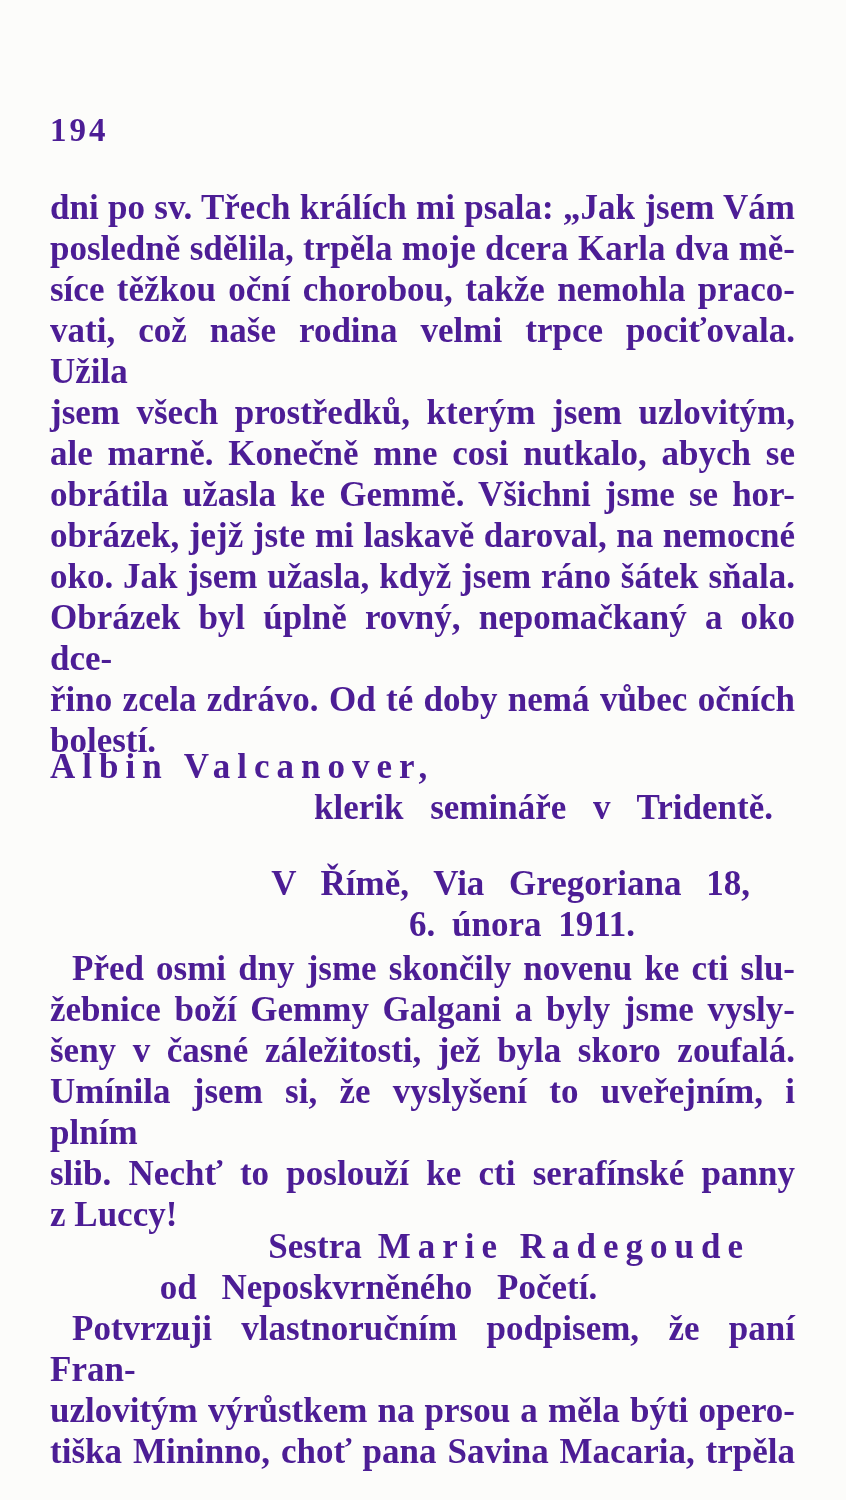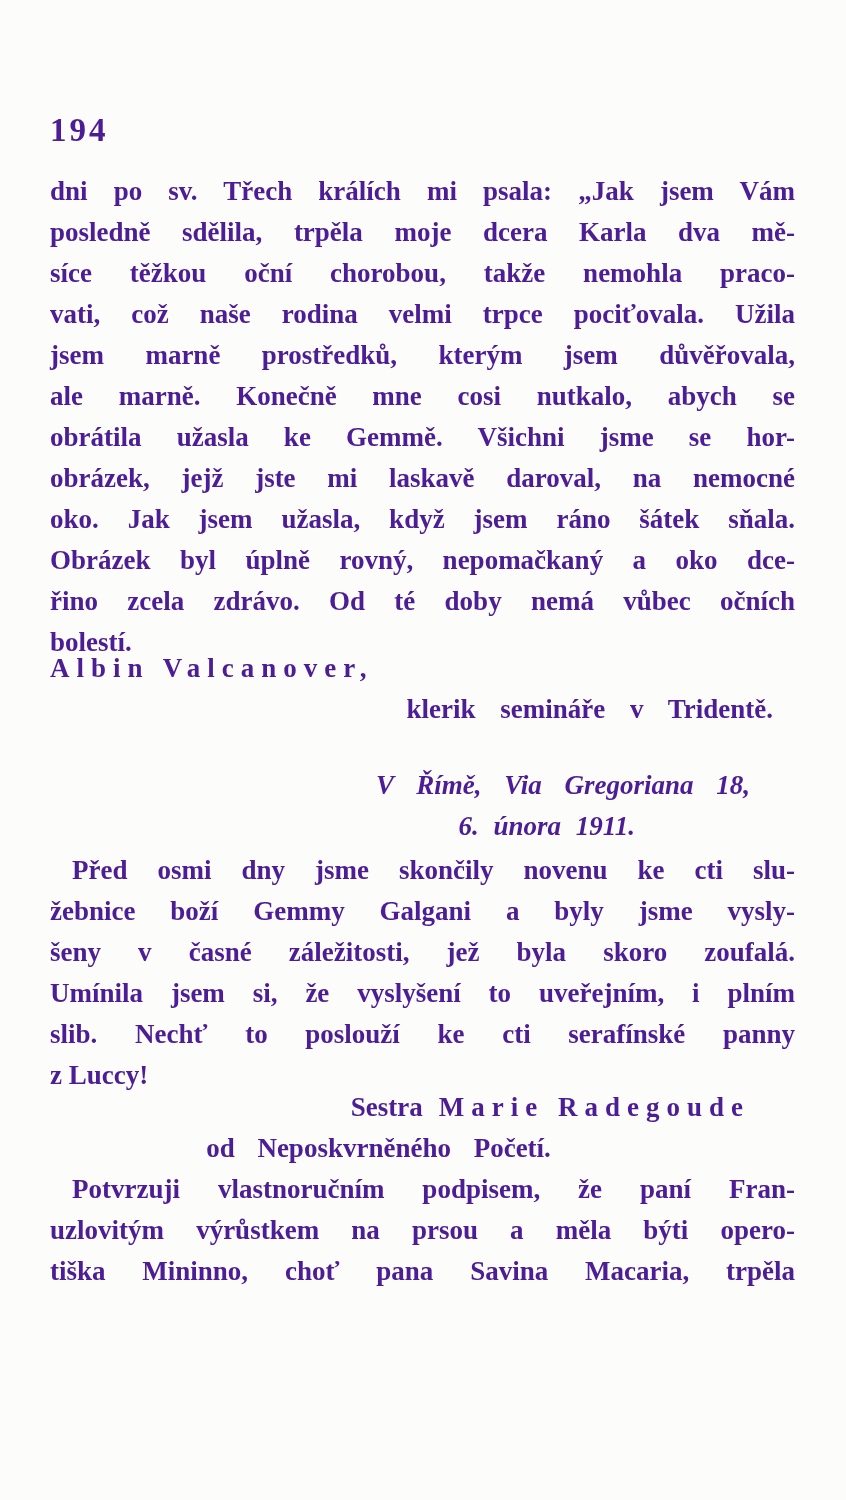--- a/index.html
+++ b/index.html
@@ -21,23 +21,23 @@
   .pagenum {
     position: absolute;
     left: 50px;
     top: 112px;
     font-size: 33px;
     letter-spacing: 3px;
   }
   .text-col {
     position: absolute;
     left: 50px;
-    top: 171px;
+    top: 187px;
     width: 745px;
-    font-size: 27px;
+    font-size: 35px;
     line-height: 41px;
   }
   .jline {
     text-align: justify;
     text-align-last: justify;
     -moz-text-align-last: justify;
     white-space: normal;
   }
   .jline.endline {
     text-align-last: left;
@@ -50,21 +50,21 @@
     text-align: left;
     padding-right: 57px;
     letter-spacing: 7px;
   }
   .sig1-title {
     text-align: right;
     padding-right: 22px;
     word-spacing: 18px;
   }
 
-  .dateline1 { margin-top: 35px; font-style: italic; }
+  .dateline1 { margin-top: 35px; }
   .dl-place {
     text-align: right;
     padding-right: 45px;
     word-spacing: 16px;
   }
   .dl-date {
     text-align: right;
     padding-right: 160px;
     word-spacing: 8px;
   }
@@ -102,21 +102,21 @@
 
   <div class="pagenum">194</div>
 
   <div class="text-col">
 
     <div>
       <div class="jline">dni po sv. Třech králích mi psala: „Jak jsem Vám</div>
       <div class="jline">posledně sdělila, trpěla moje dcera Karla dva mě-</div>
       <div class="jline">síce těžkou oční chorobou, takže nemohla praco-</div>
       <div class="jline">vati, což naše rodina velmi trpce pociťovala. Užila</div>
-      <div class="jline">jsem marně prostředků, kterým jsem důvěřovala,</div>
+      <div class="jline">jsem všech prostředků, kterým jsem uzlovitým,</div>
       <div class="jline">ale marně. Konečně mne cosi nutkalo, abych se</div>
       <div class="jline">obrátila užasla ke Gemmě. Všichni jsme se hor-</div>
       <div class="jline">obrázek, jejž jste mi laskavě daroval, na nemocné</div>
       <div class="jline">oko. Jak jsem užasla, když jsem ráno šátek sňala.</div>
       <div class="jline">Obrázek byl úplně rovný, nepomačkaný a oko dce-</div>
       <div class="jline">řino zcela zdrávo. Od té doby nemá vůbec očních</div>
       <div class="jline endline">bolestí.</div>
     </div>
 
     <div class="sig1">

